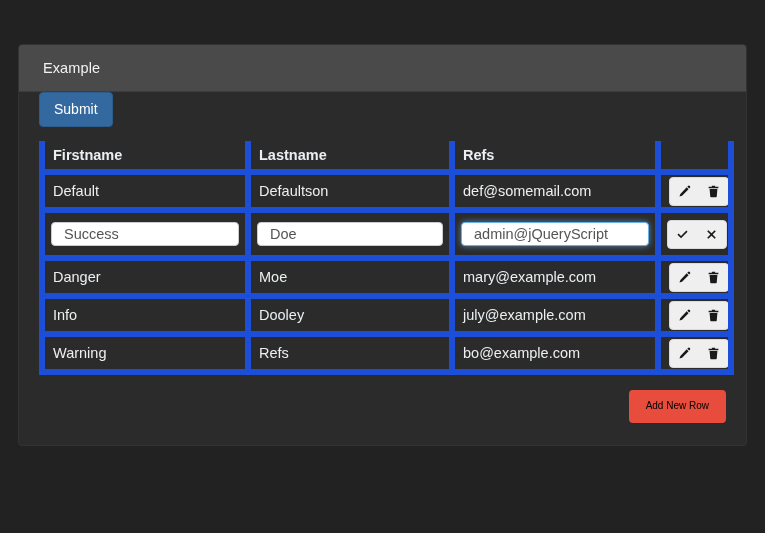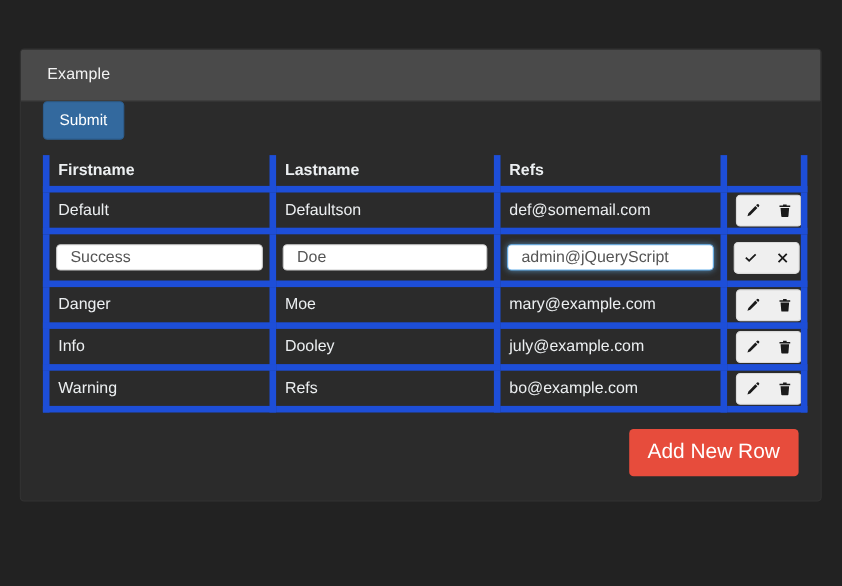--- a/index.html
+++ b/index.html
@@ -120,24 +120,24 @@
   }
   .act-btn svg { display: block; }
 
   .footer-row {
     display: flex;
     justify-content: flex-end;
     margin-top: 15px;
   }
   .btn-add {
     background: #e74c3c;
-    color: #ffffff;
+    color: #000000;
     border: none;
     border-radius: 4px;
-    font-size: 19px;
+    font-size: 10px;
     font-family: "Liberation Sans", sans-serif;
     padding: 10px 17px 11px 17px;
     cursor: pointer;
     line-height: 1.15;
   }
 </style>
 </head>
 <body>
 
 <div id="panel">

